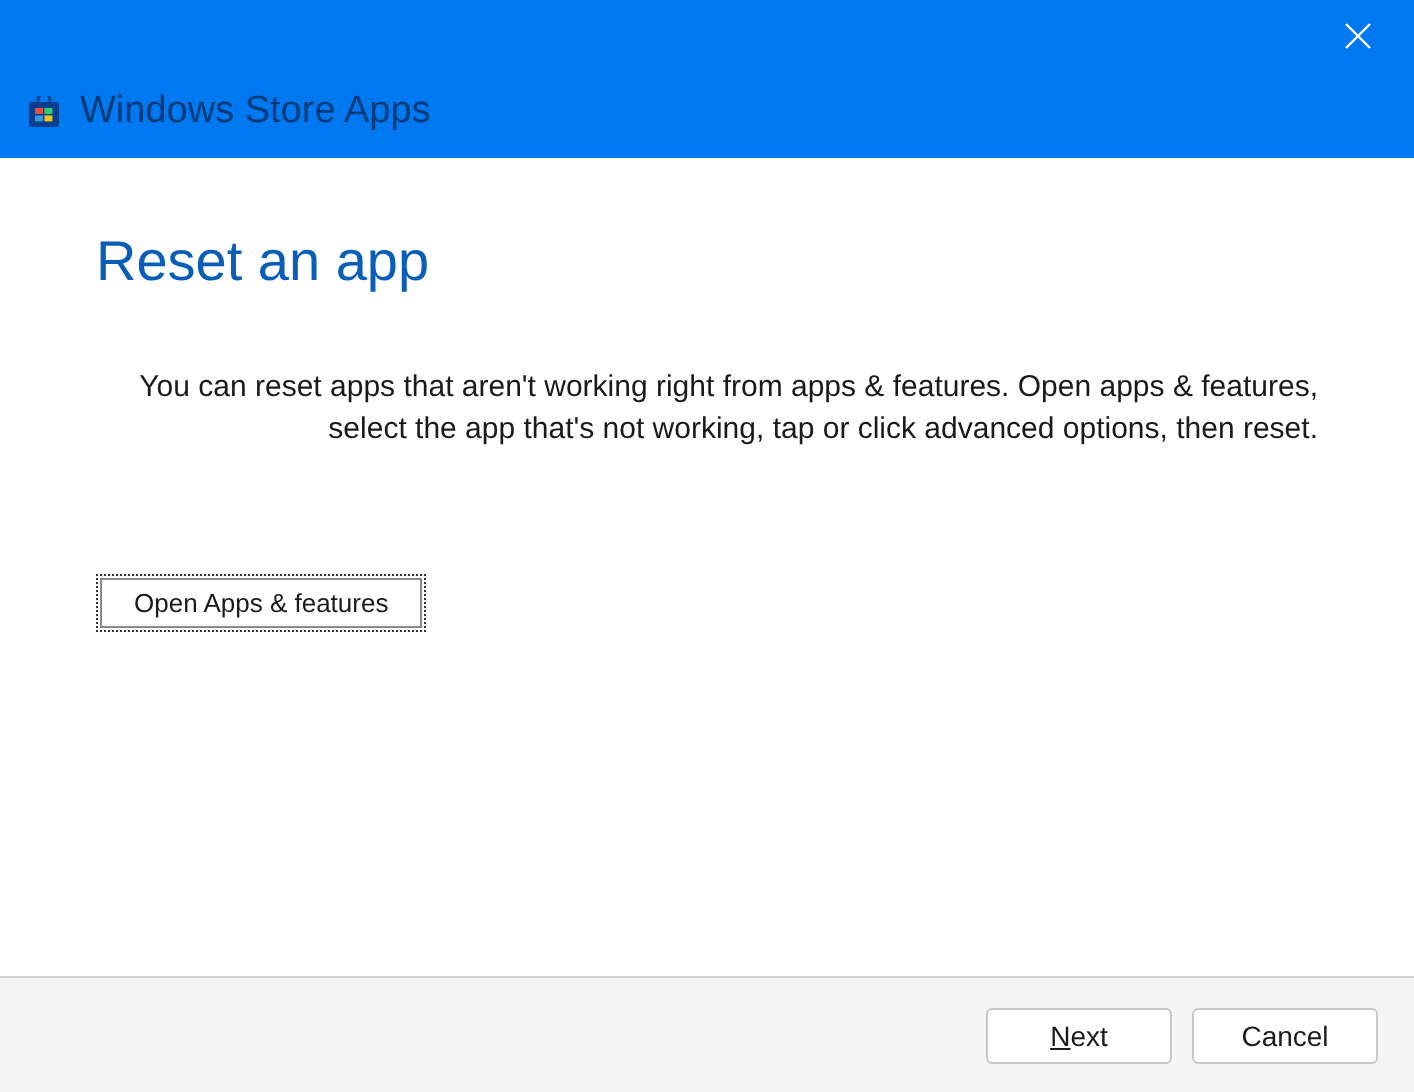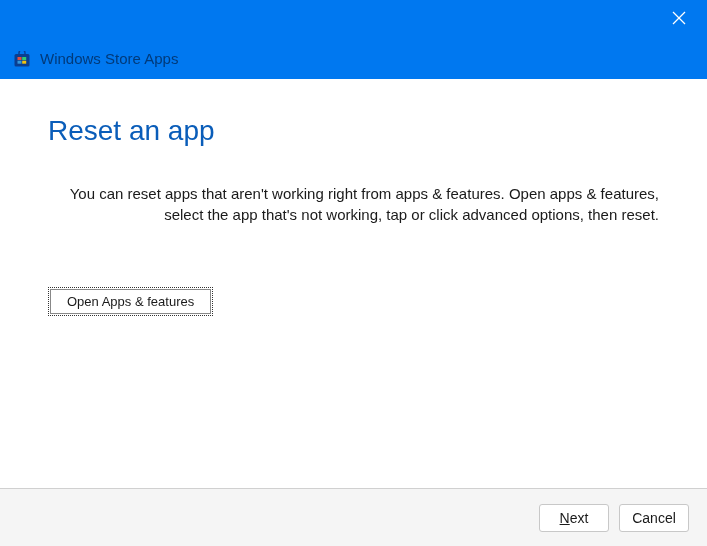--- a/index.html
+++ b/index.html
@@ -35,21 +35,21 @@
       height: 16px;
       position: relative;
     }
     .app-icon svg {
       width: 16px;
       height: 16px;
       display: block;
     }
     .header-title {
       color: #003a7a;
-      font-size: 15px;
+      font-size: 19px;
     }
     .close-btn {
       position: absolute;
       top: 6px;
       right: 12px;
       width: 32px;
       height: 28px;
       display: flex;
       align-items: center;
       justify-content: center;
@@ -97,21 +97,21 @@
       align-items: center;
       justify-content: flex-end;
       padding-right: 18px;
       gap: 10px;
     }
     .footer-btn {
       background: #ffffff;
       border: 1px solid #c8c8c8;
       border-radius: 3px;
       padding: 5px 0;
-      width: 70px;
+      width: 93px;
       font-family: inherit;
       font-size: 14px;
       color: #1a1a1a;
       cursor: pointer;
       text-align: center;
     }
     .mnemonic {
       text-decoration: underline;
     }
   </style>

